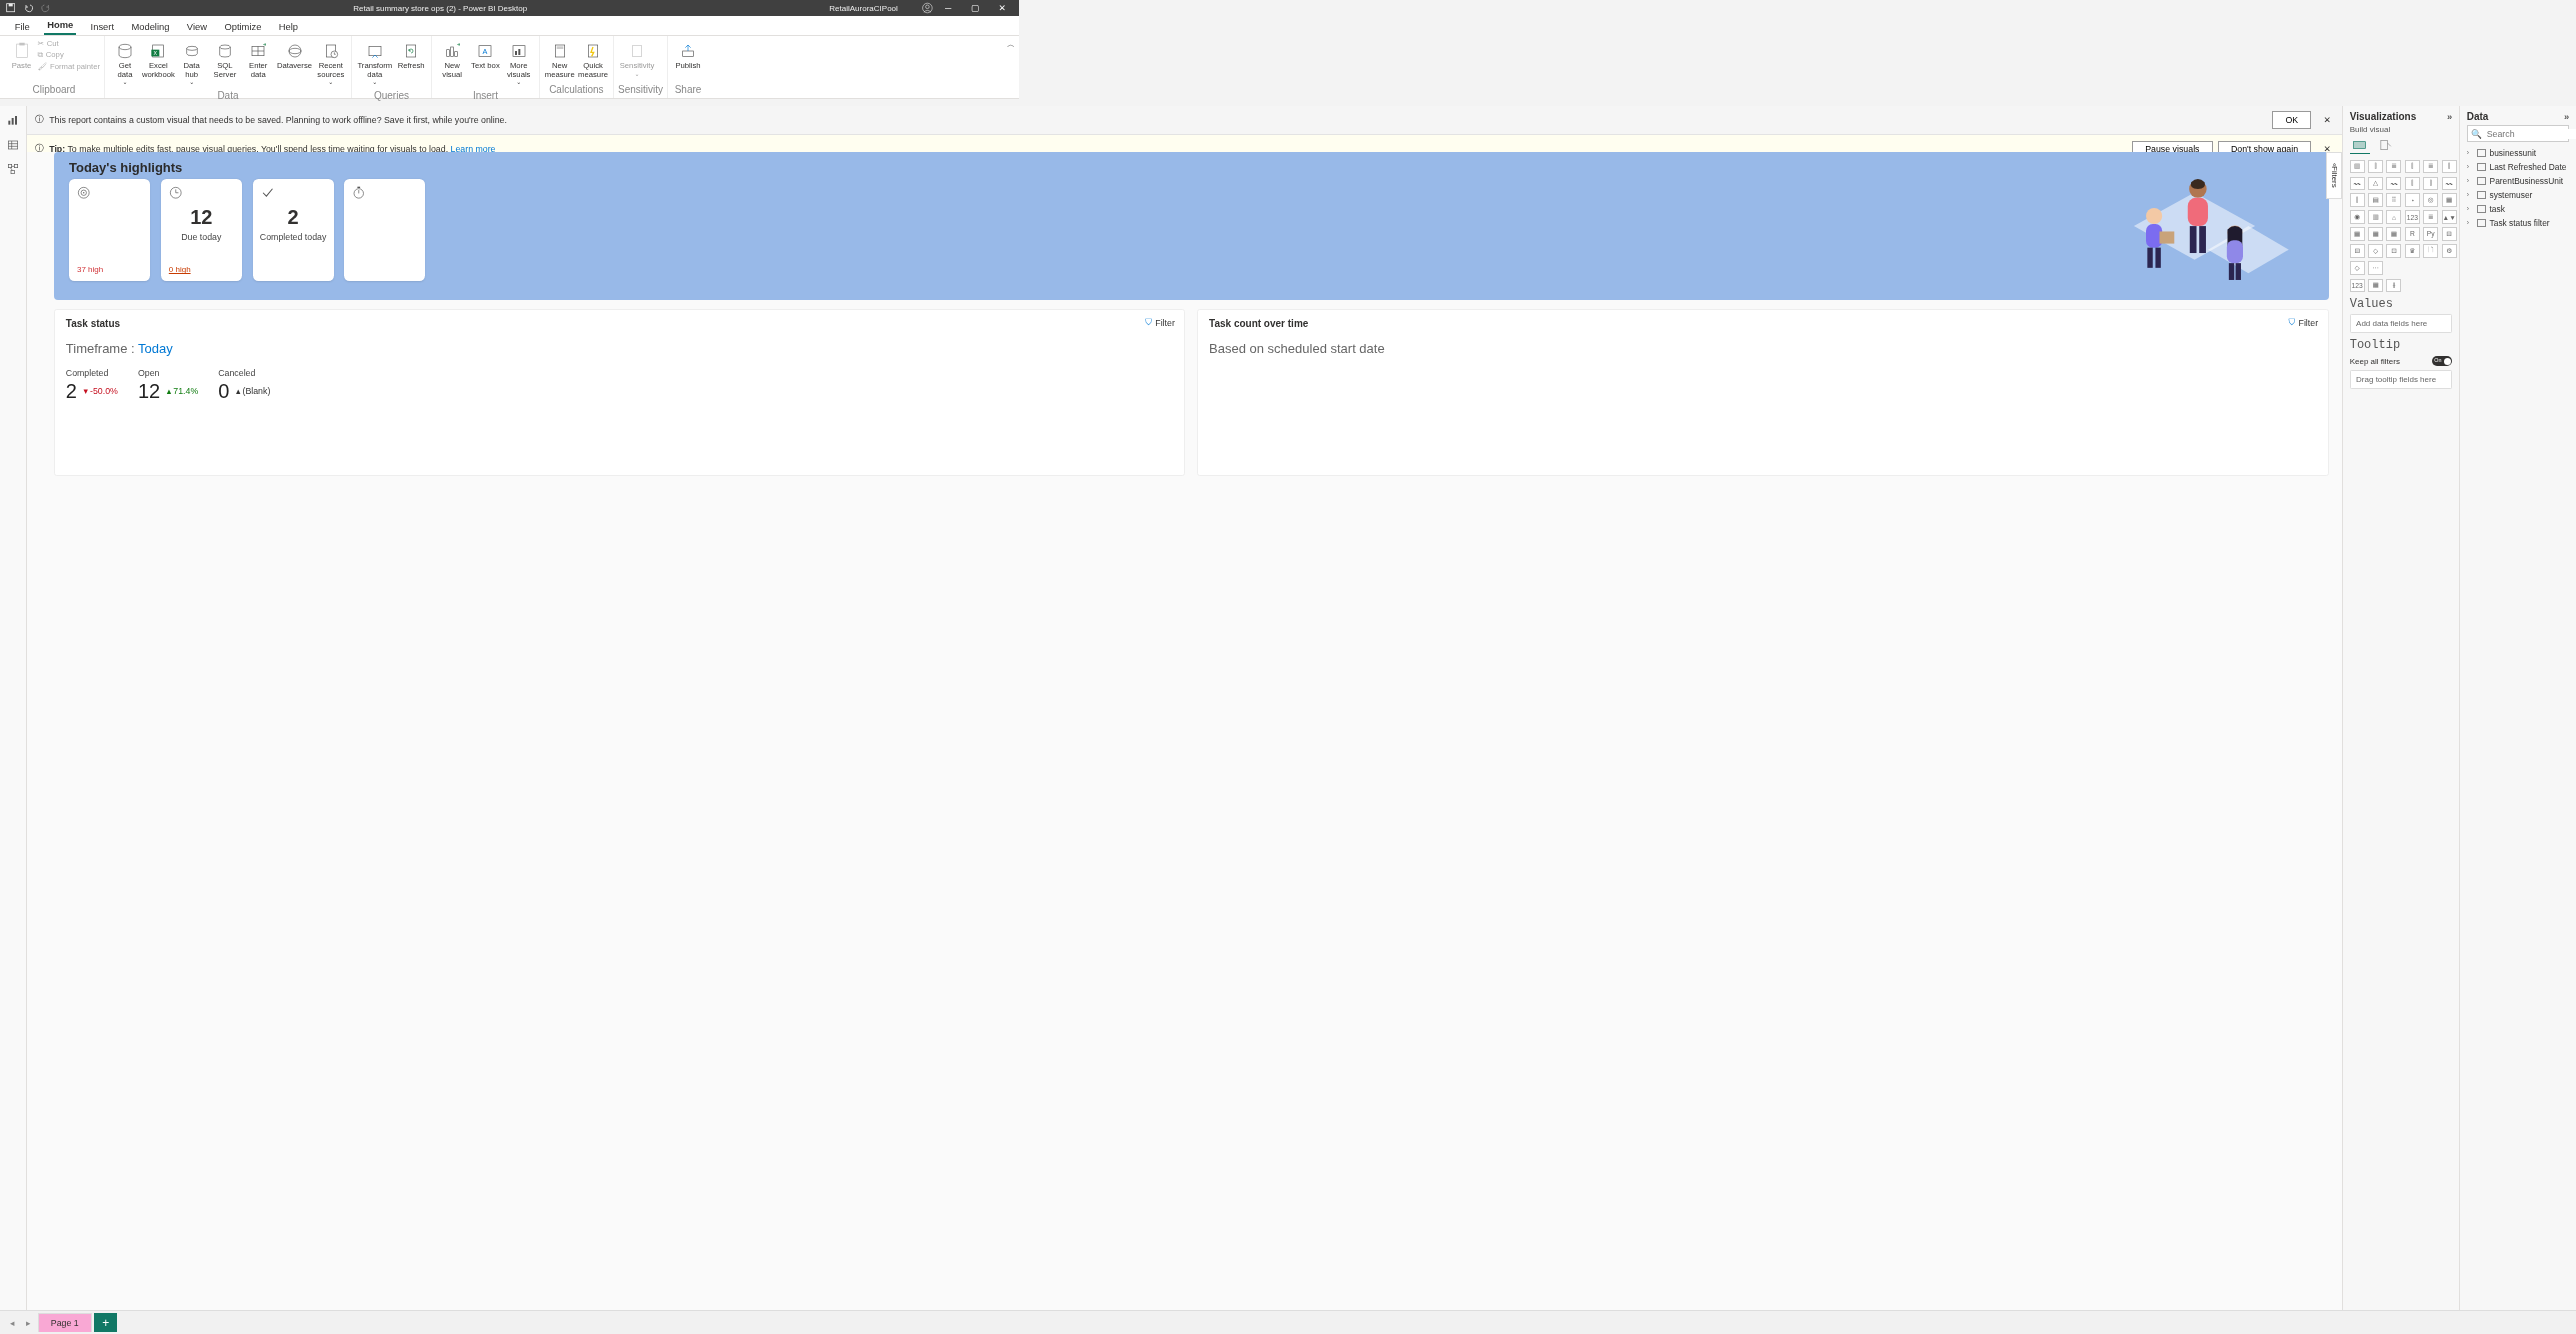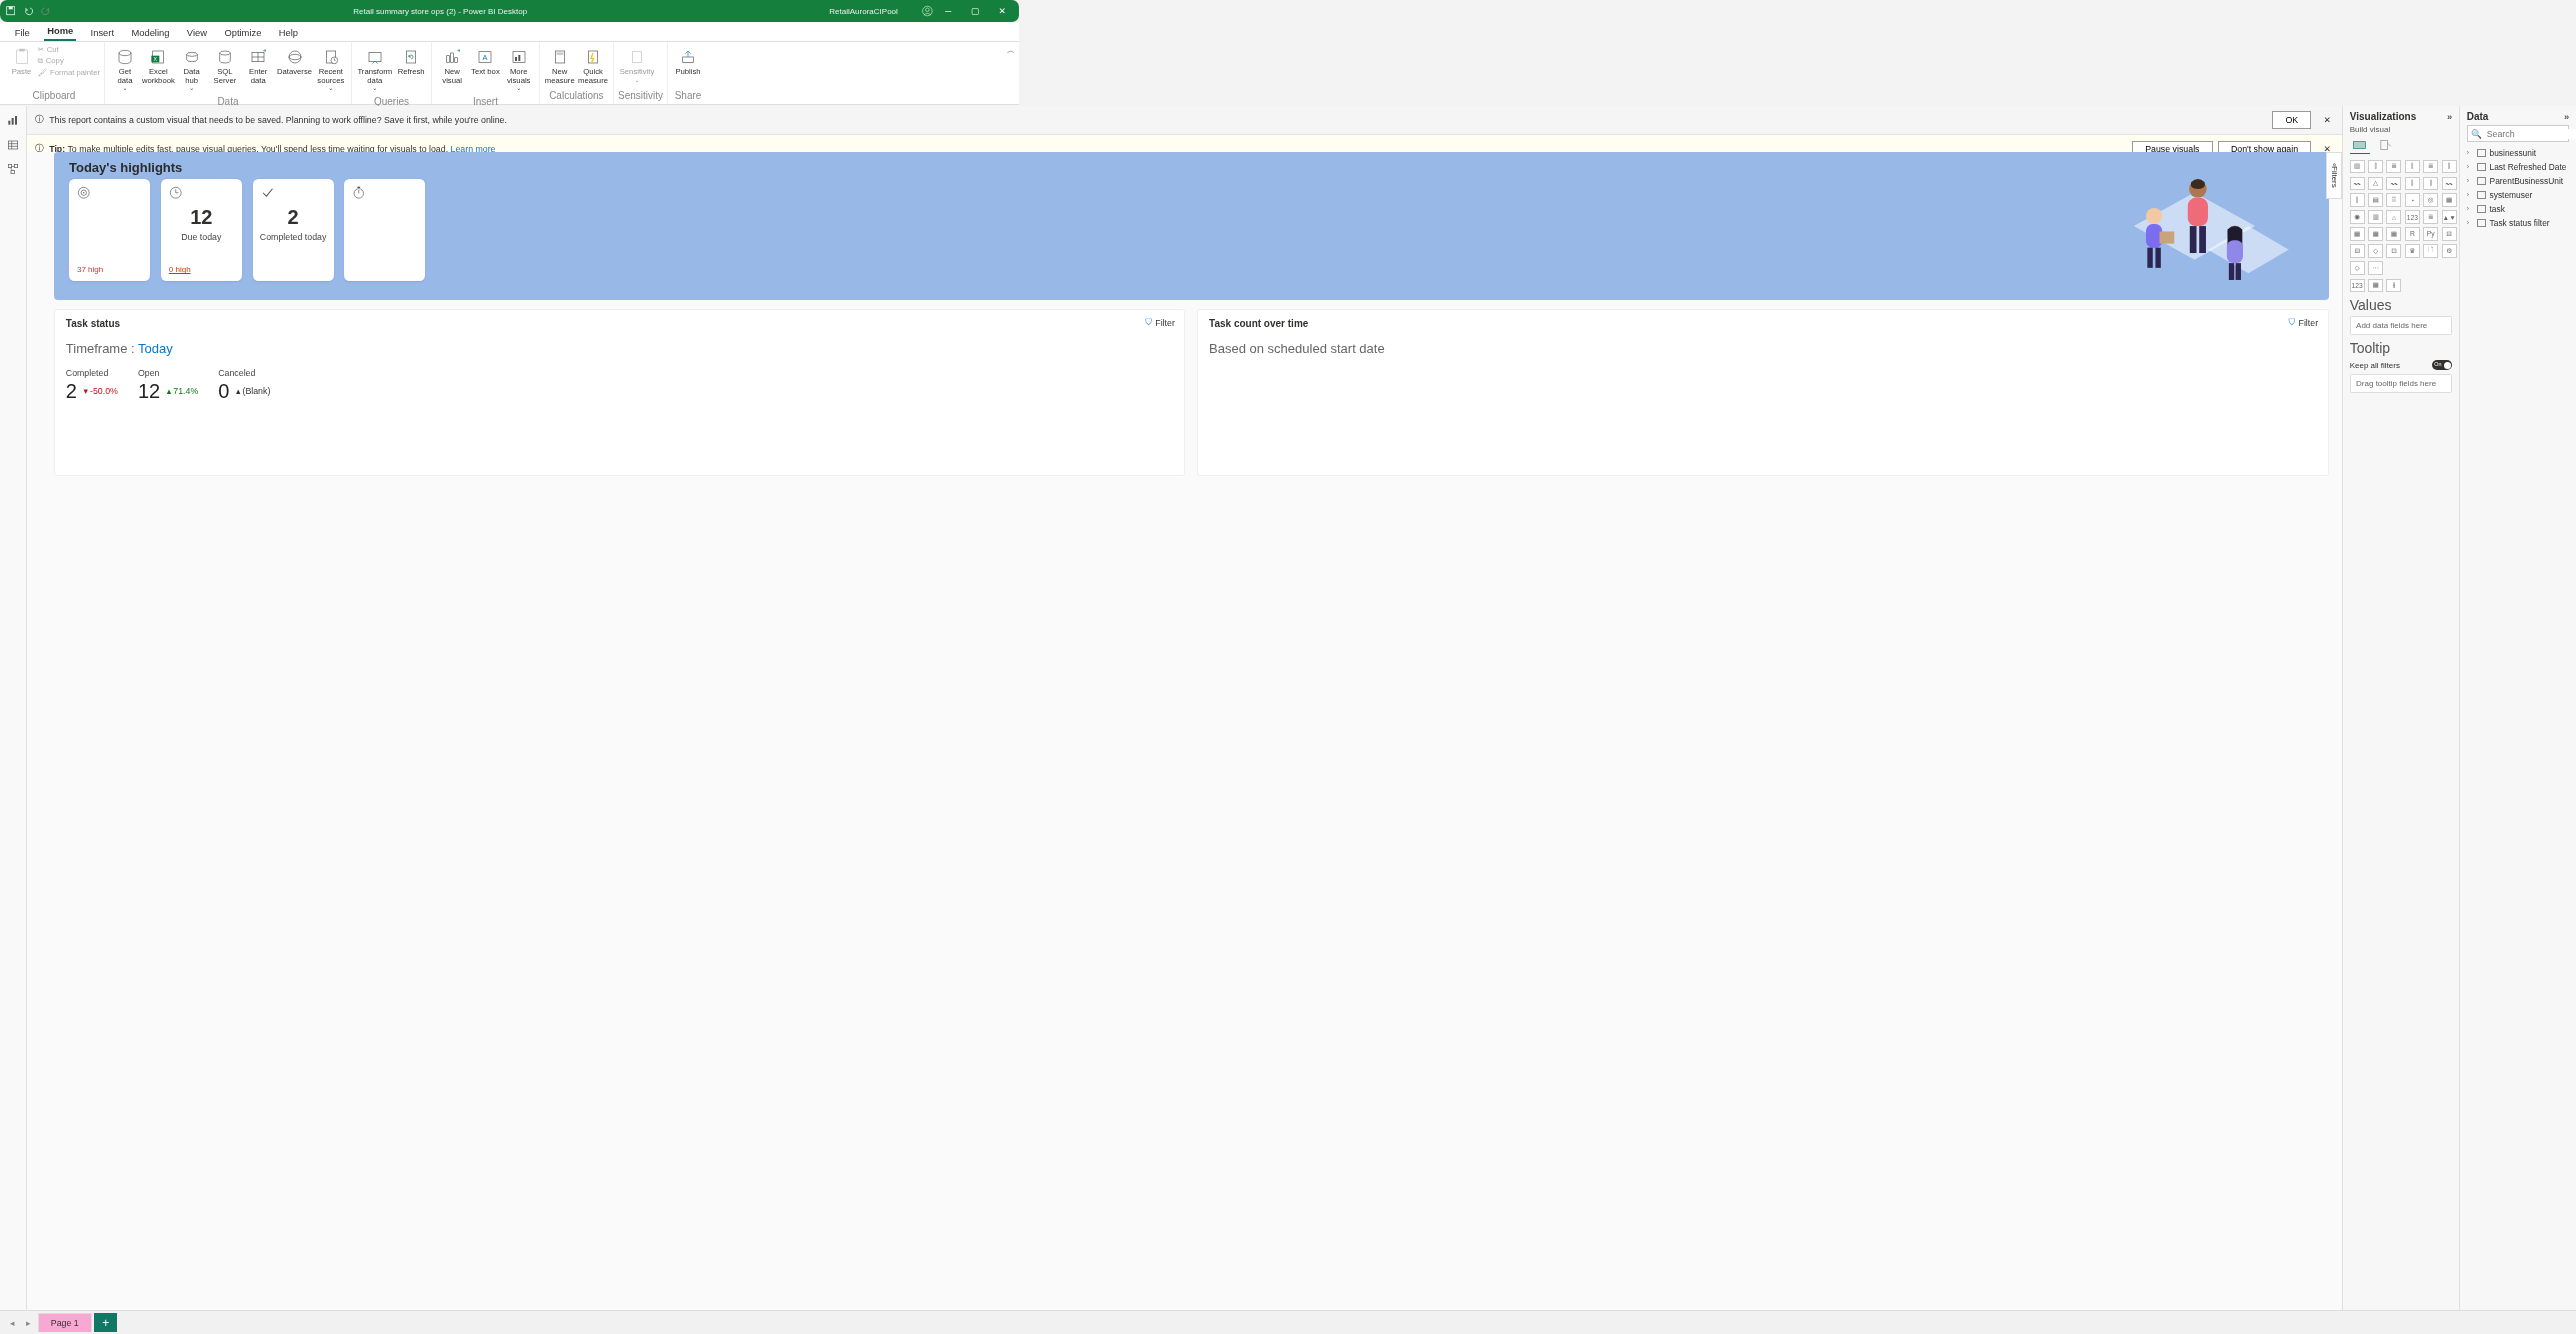--- a/index.html
+++ b/index.html
@@ -1,19 +1,19 @@
 <!DOCTYPE html>
 <html style="font-size:10.8px"><head>
 <meta charset="utf-8">
 <style>
 * { box-sizing: border-box; margin: 0; padding: 0; font-family: "Segoe UI", Arial, sans-serif; }
 body { width: 1019px; height: 528px; overflow: hidden; background: #f3f3f3; font-size: 8.8px; color: #323130; }
 
 
-.titlebar { height: 22px; background: #15803d; color: #fff; display: flex; align-items: center; padding: 0 5.4px; border-radius: 7px; }
+.titlebar { height: 16px; background: #404040; color: #fff; display: flex; align-items: center; padding: 0 5.4px; }
 .titlebar .tb-left { display: flex; gap: 6.7px; align-items: center; }
 .titlebar .tb-icon { width: 10.8px; height: 10.8px; display: flex; align-items: center; justify-content: center; opacity: .9; }
 .titlebar .tb-title { flex: 1; text-align: center; font-size: 8px; color: #eee; }
 .titlebar .tb-right { display: flex; gap: 4px; align-items: center; }
 .titlebar .user { font-size: 8px; color: #eee; margin-right: 20px; }
 .titlebar .win-btn { width: 23px; height: 16px; display: flex; align-items: center; justify-content: center; color: #fff; }
 
 
 .menubar { height: 20px; background: #fff; display: flex; align-items: flex-end; padding: 0 12px; gap: 12px; border-bottom: 0.7px solid #e1dfdd; }
 .menubar .mtab { padding: 4px 2.7px 3.4px; font-size: 9.4px; cursor: pointer; }
@@ -84,21 +84,21 @@
 .rpane { position: absolute; top: 106px; bottom: 24px; background: #f7f7f7; border-left: 0.7px solid #e1dfdd; }
 .rpane.viz { right: 117px; width: 117px; padding: 5.4px 6.7px; }
 .rpane.data { right: 0; width: 117px; padding: 5.4px 6.7px; }
 .rpane h4 { font-size: 10px; font-weight: 600; display: flex; justify-content: space-between; align-items: center; margin-bottom: 2.7px; }
 .rpane .collapse { font-size: 9.4px; color: #555; cursor: pointer;}
 .buildrow { display: flex; gap: 5.4px; margin: 2.7px 0 5.4px; }
 .buildrow .bopt { width: 20px; height: 17.5px; display: flex; align-items: center; justify-content: center; border-bottom: 1.3px solid transparent; }
 .buildrow .bopt.active { border-bottom-color: #117865; }
 .vizgrid { display: grid; grid-template-columns: repeat(6, 15px); gap: 3.4px 3.4px; margin-bottom: 4px; }
 .vizgrid .v { width: 15px; height: 13.5px; background: #fff; border: 0.7px solid #ccc; display: flex; align-items: center; justify-content: center; font-size: 6.7px; color: #666; cursor: pointer; }
-.secthead { font-size: 14px; color: #555; margin: 5.4px 0 2.7px; }
+.secthead { font-size: 12px; color: #555; margin: 5.4px 0 2.7px; font-family: Liberation Mono, monospace; }
 .well { border: 0.7px solid #ddd; background: #fff; padding: 4px 5.4px; font-size: 8px; color: #666; border-radius: 1.3px; }
 .toggle-row { display: flex; justify-content: space-between; align-items: center; font-size: 8px; margin: 4px 0; }
 .toggle { width: 20px; height: 10px; border-radius: 5.4px; background: #323130; position: relative; }
 .toggle::after { content:""; position:absolute; right:1.3px; top:1.3px; width:7.4px; height:7.4px; background:#fff; border-radius:50%; }
 .toggle .ontxt { position:absolute; left:2px; top:0.7px; font-size:5.4px; color:#fff; }
 
 .search { display: flex; align-items: center; gap: 4px; border: 0.7px solid #ccc; background: #fff; padding: 2.7px 4px; margin-bottom: 5.4px; }
 .search input { border: none; outline: none; flex: 1; font-size: 8.8px; }
 .fieldlist { display: flex; flex-direction: column; gap: 4px; font-size: 8.4px; }
 .fieldlist .fl { display: flex; align-items: center; gap: 3.4px; cursor: pointer; }

